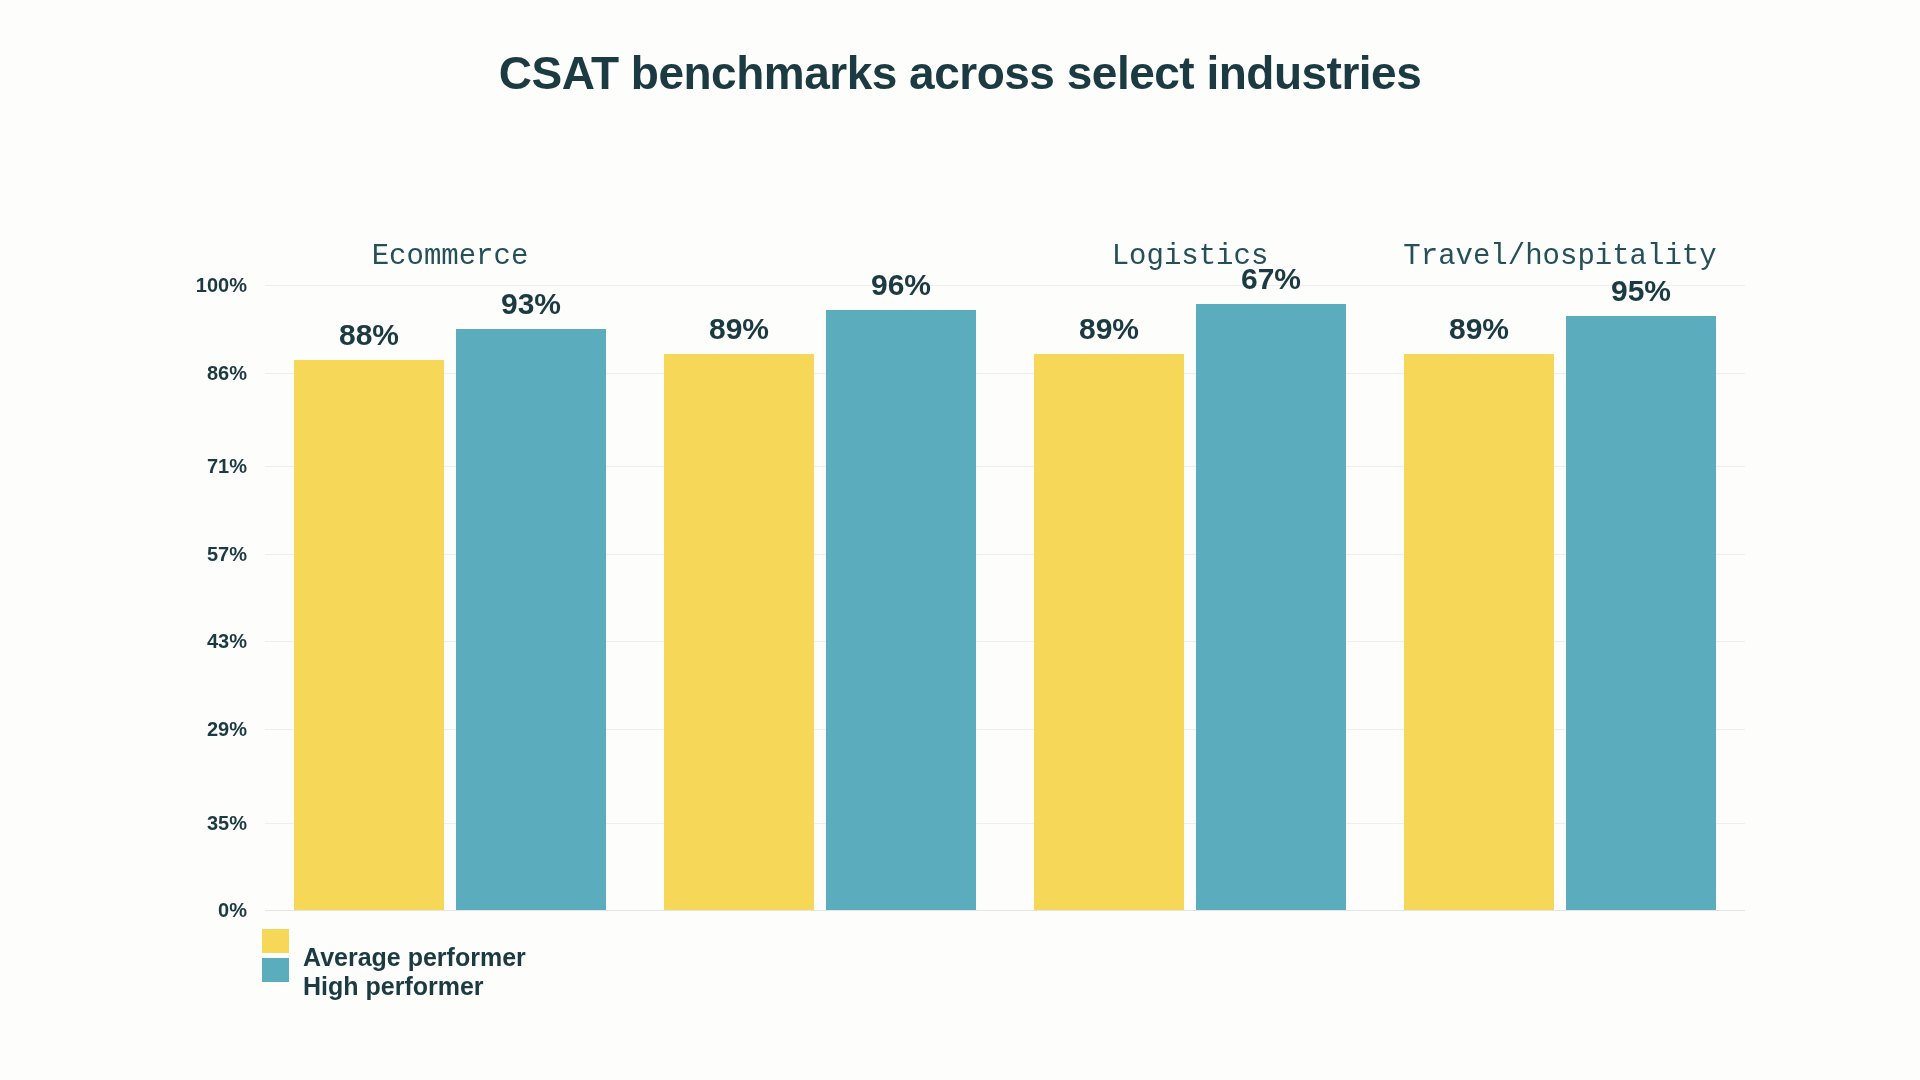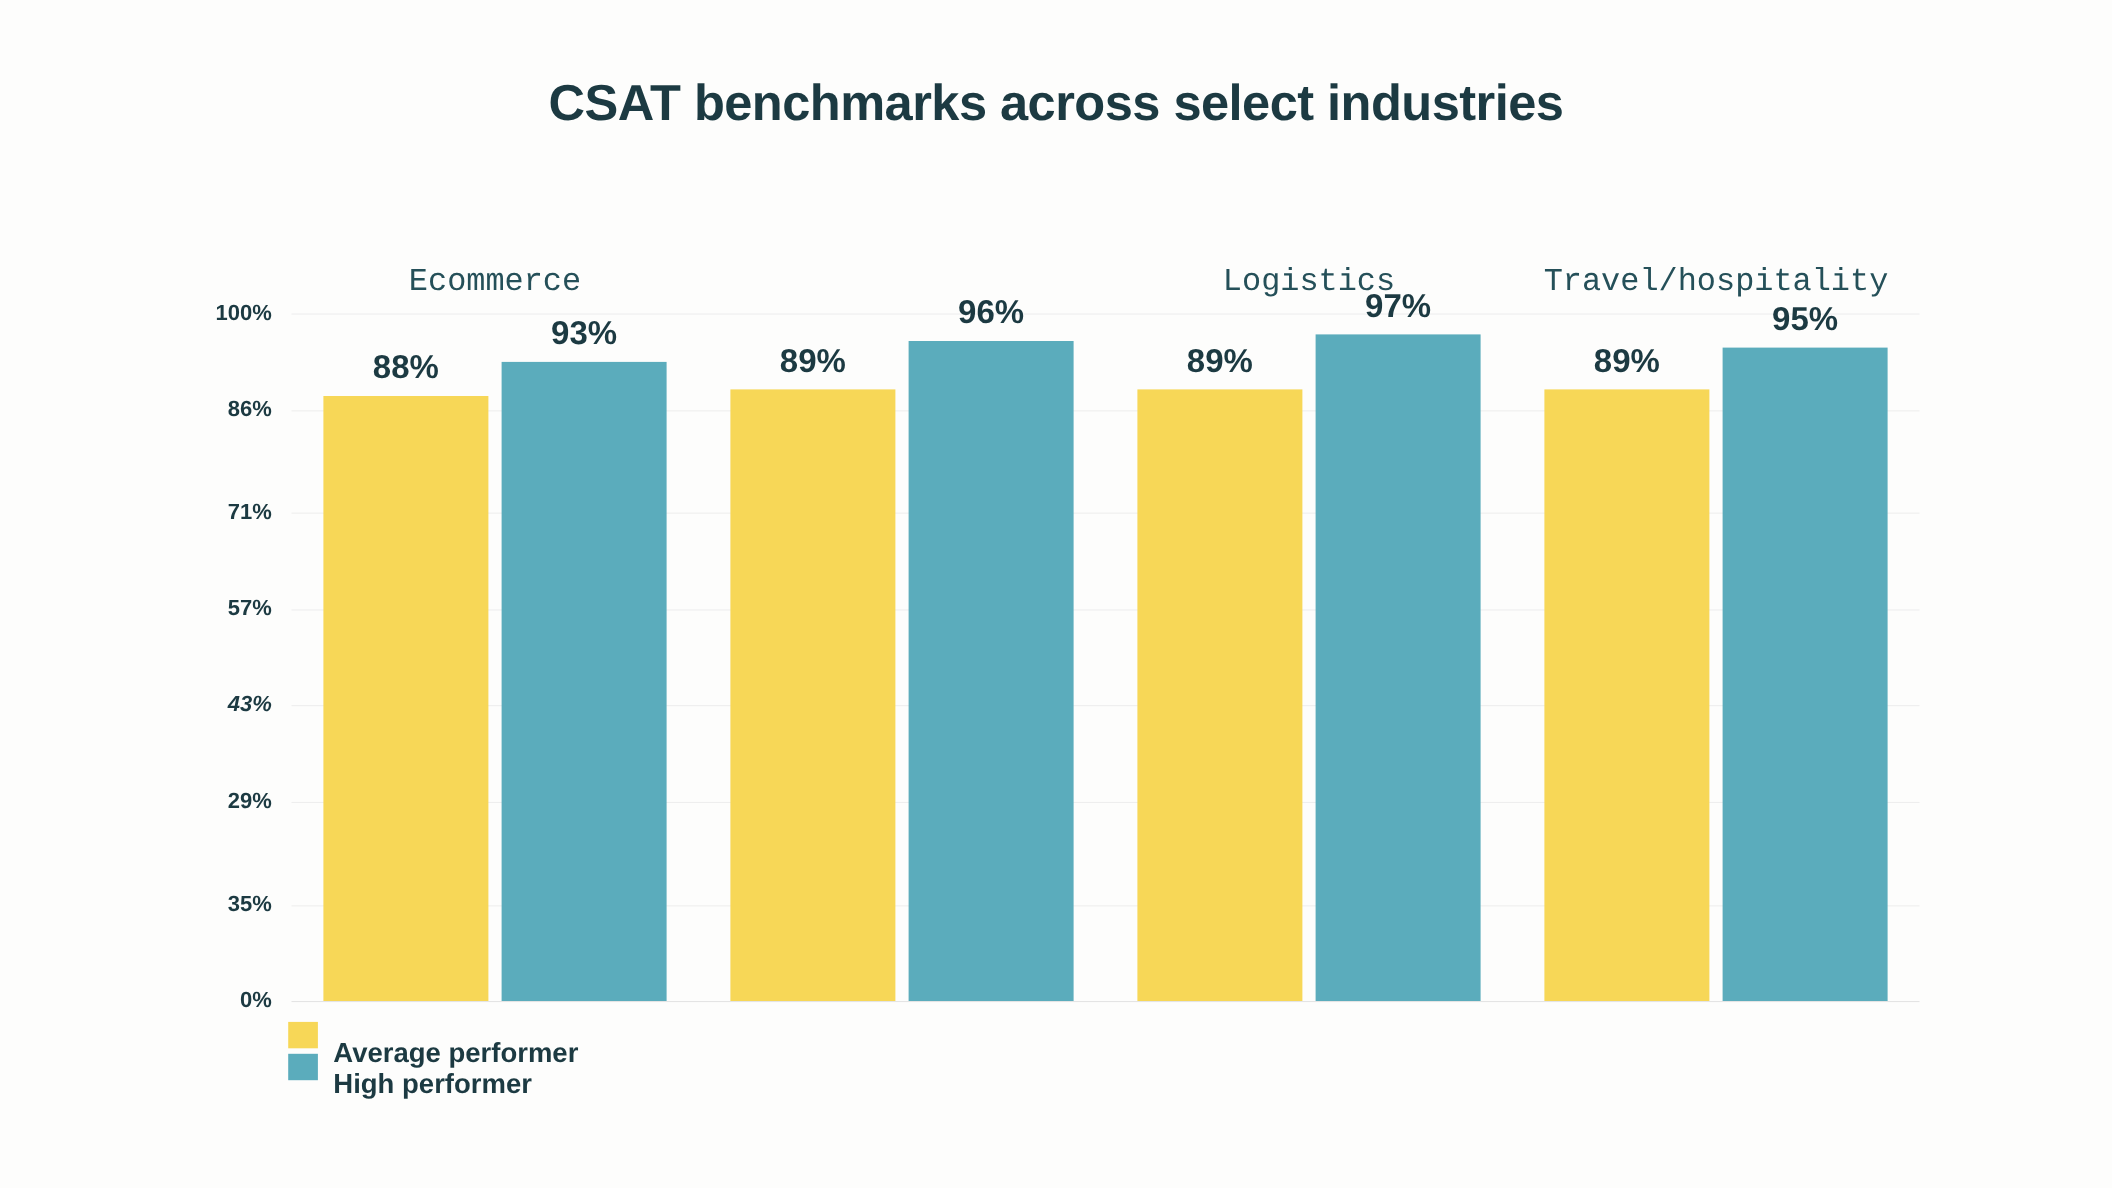--- a/index.html
+++ b/index.html
@@ -14,21 +14,20 @@
   
   .chart-title {
     position:absolute;
     top:46px; left:0; width:1920px;
     text-align:center;
     font-size:46px;
     font-weight:bold;
     letter-spacing:-0.5px;
     color:#1C3A42;
     font-family:"Liberation Sans", sans-serif;
-    margin-top:20px;
   }
 
   
   
   .plot {
     position:absolute;
     left:265px; top:285px;
     width:1480px; height:625px;
   }
 
@@ -130,21 +129,21 @@
 
 <div id="root">
 
   <div class="chart-title">CSAT benchmarks across select industries</div>
 
   <div id="yaxis">
       <div class="yaxis-label" style="left: 137px; top: 285px;">100%</div>
       <div class="yaxis-label" style="left: 137px; top: 372.5px;">86%</div>
       <div class="yaxis-label" style="left: 137px; top: 466.25px;">71%</div>
       <div class="yaxis-label" style="left: 137px; top: 553.75px;">57%</div>
-      <div class="yaxis-label" style="left: 137px; top: 641.25px; font-style: italic;">43%</div>
+      <div class="yaxis-label" style="left: 137px; top: 641.25px;">43%</div>
       <div class="yaxis-label" style="left: 137px; top: 728.75px;">29%</div>
       <div class="yaxis-label" style="left: 137px; top: 822.5px;">35%</div>
       <div class="yaxis-label" style="left: 137px; top: 910px;">0%</div>
     </div>
 
   <div class="plot" id="plot">
     <div id="gridlines">
         <div class="gridline" style="top: 0px;"></div>
         <div class="gridline" style="top: 87.5px;"></div>
         <div class="gridline" style="top: 181.25px;"></div>
@@ -181,21 +180,21 @@
           </div>
         </div>
         <div class="group" style="left: 740px; width: 370px;">
           <div class="group-label">Logistics</div>
           <div class="bars">
             <div class="bar-slot">
               <div class="bar-value" style="bottom: 564.25px;">89%</div>
               <div class="bar avg" title="Logistics — Average performer: 89%" style="height: 556.25px;"></div>
             </div>
             <div class="bar-slot">
-              <div class="bar-value" style="bottom: 614.25px;">97%</div>
+              <div class="bar-value" style="bottom: 614.25px;">67%</div>
               <div class="bar high" title="Logistics — High performer: 97%" style="height: 606.25px;"></div>
             </div>
           </div>
         </div>
         <div class="group" style="left: 1110px; width: 370px;">
           <div class="group-label">Travel/hospitality</div>
           <div class="bars">
             <div class="bar-slot">
               <div class="bar-value" style="bottom: 564.25px;">89%</div>
               <div class="bar avg" title="Travel/hospitality — Average performer: 89%" style="height: 556.25px;"></div>

